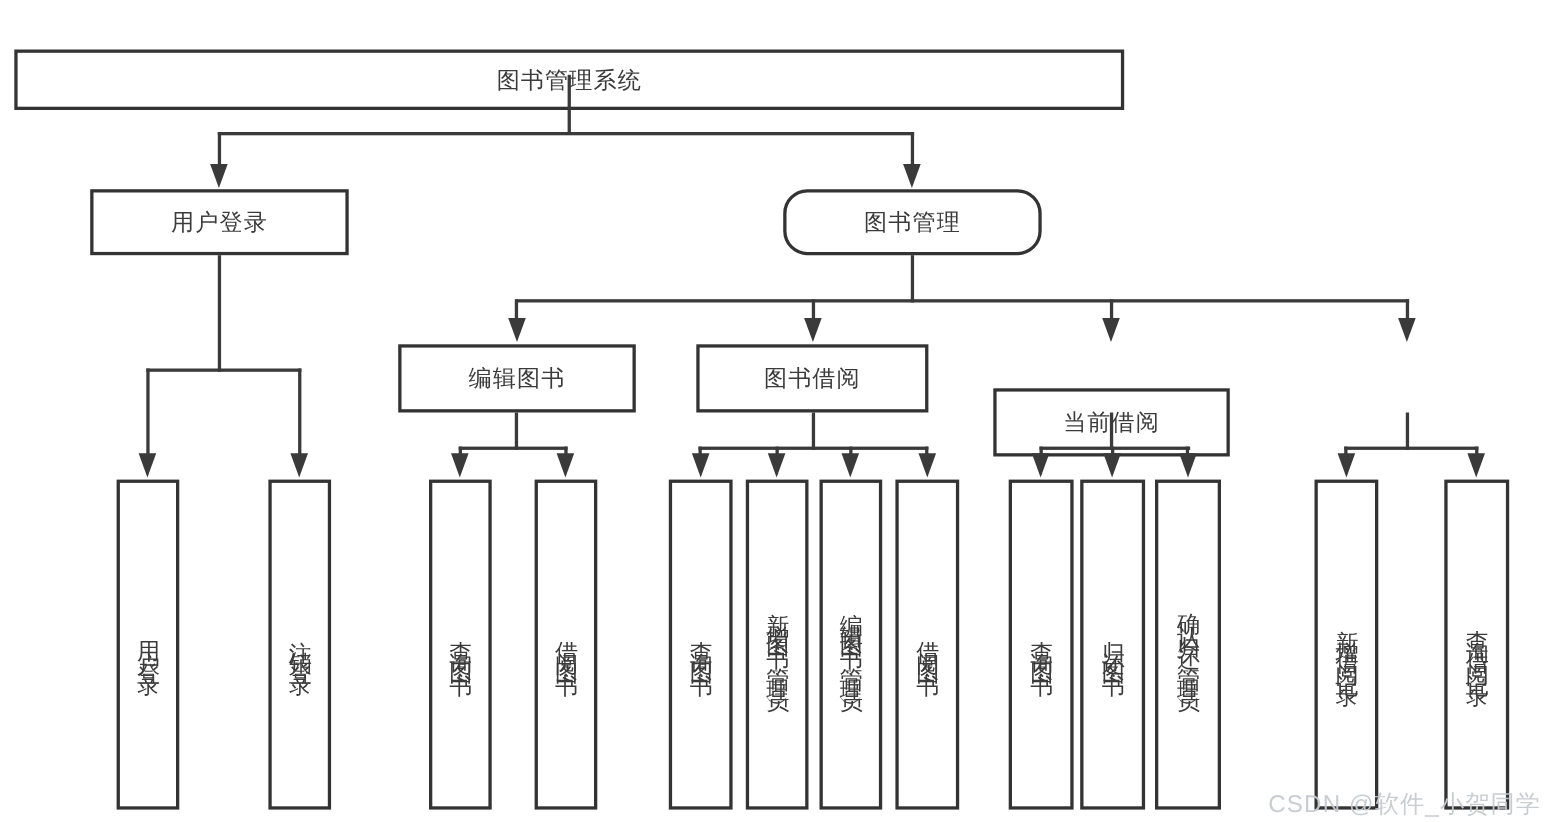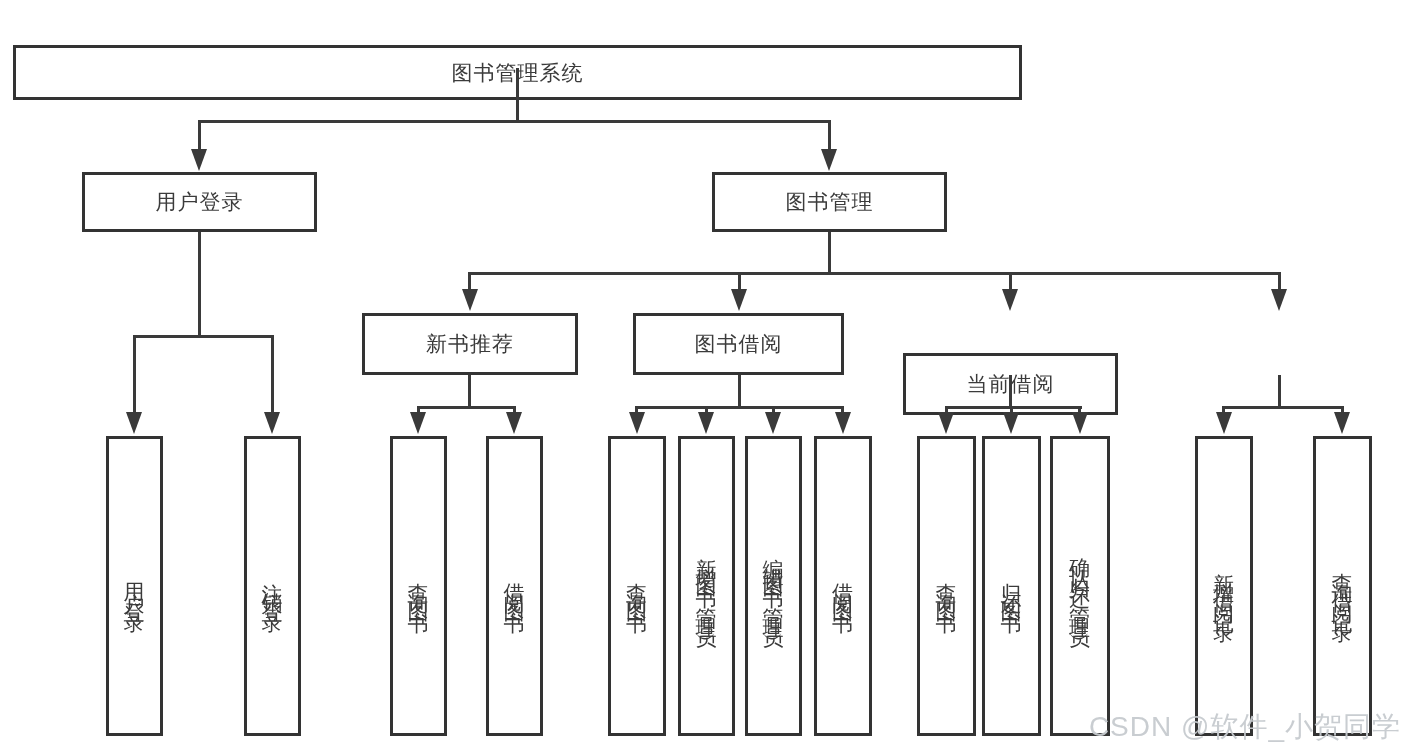--- a/index.html
+++ b/index.html
@@ -38,45 +38,45 @@
     position: absolute;
     width: 0; height: 0;
     border-left: 8px solid transparent;
     border-right: 8px solid transparent;
     border-top: 22px solid #3a3a3a;
   }
   .watermark {
     position: absolute;
     right: 4px;
     bottom: 1px;
-    font-size: 28px;
+    font-size: 22px;
     color: rgba(198, 202, 207, 0.95);
     z-index: 5;
     letter-spacing: 1px;
   }
 </style>
 </head>
 <body>
 
 <div class="canvas">
 
   <div class="box" style="left:13px; top:13px; width:1009px; height:55px;margin-top:32px;">
     <span>图书管理系统</span>
   </div>
 
   <div class="box" style="left:82px; top:172px; width:235px; height:60px;">
     <span>用户登录</span>
   </div>
 
-  <div class="box" style="left:712px; top:172px; width:235px; height:60px;">
+  <div class="box" style="left:712px; top:172px; width:235px; height:60px;border-radius:22px;">
     <span>图书管理</span>
   </div>
 
   <div class="box" style="left:362px; top:313px; width:216px; height:62px;">
-    <span>新书推荐</span>
+    <span>编辑图书</span>
   </div>
 
   <div class="box" style="left:633px; top:313px; width:211px; height:62px;">
     <span>图书借阅</span>
   </div>
 
   <div class="box" style="left:903px; top:313px; width:215px; height:62px;margin-top:40px;">
     <span>当前借阅</span>
   </div>
 

